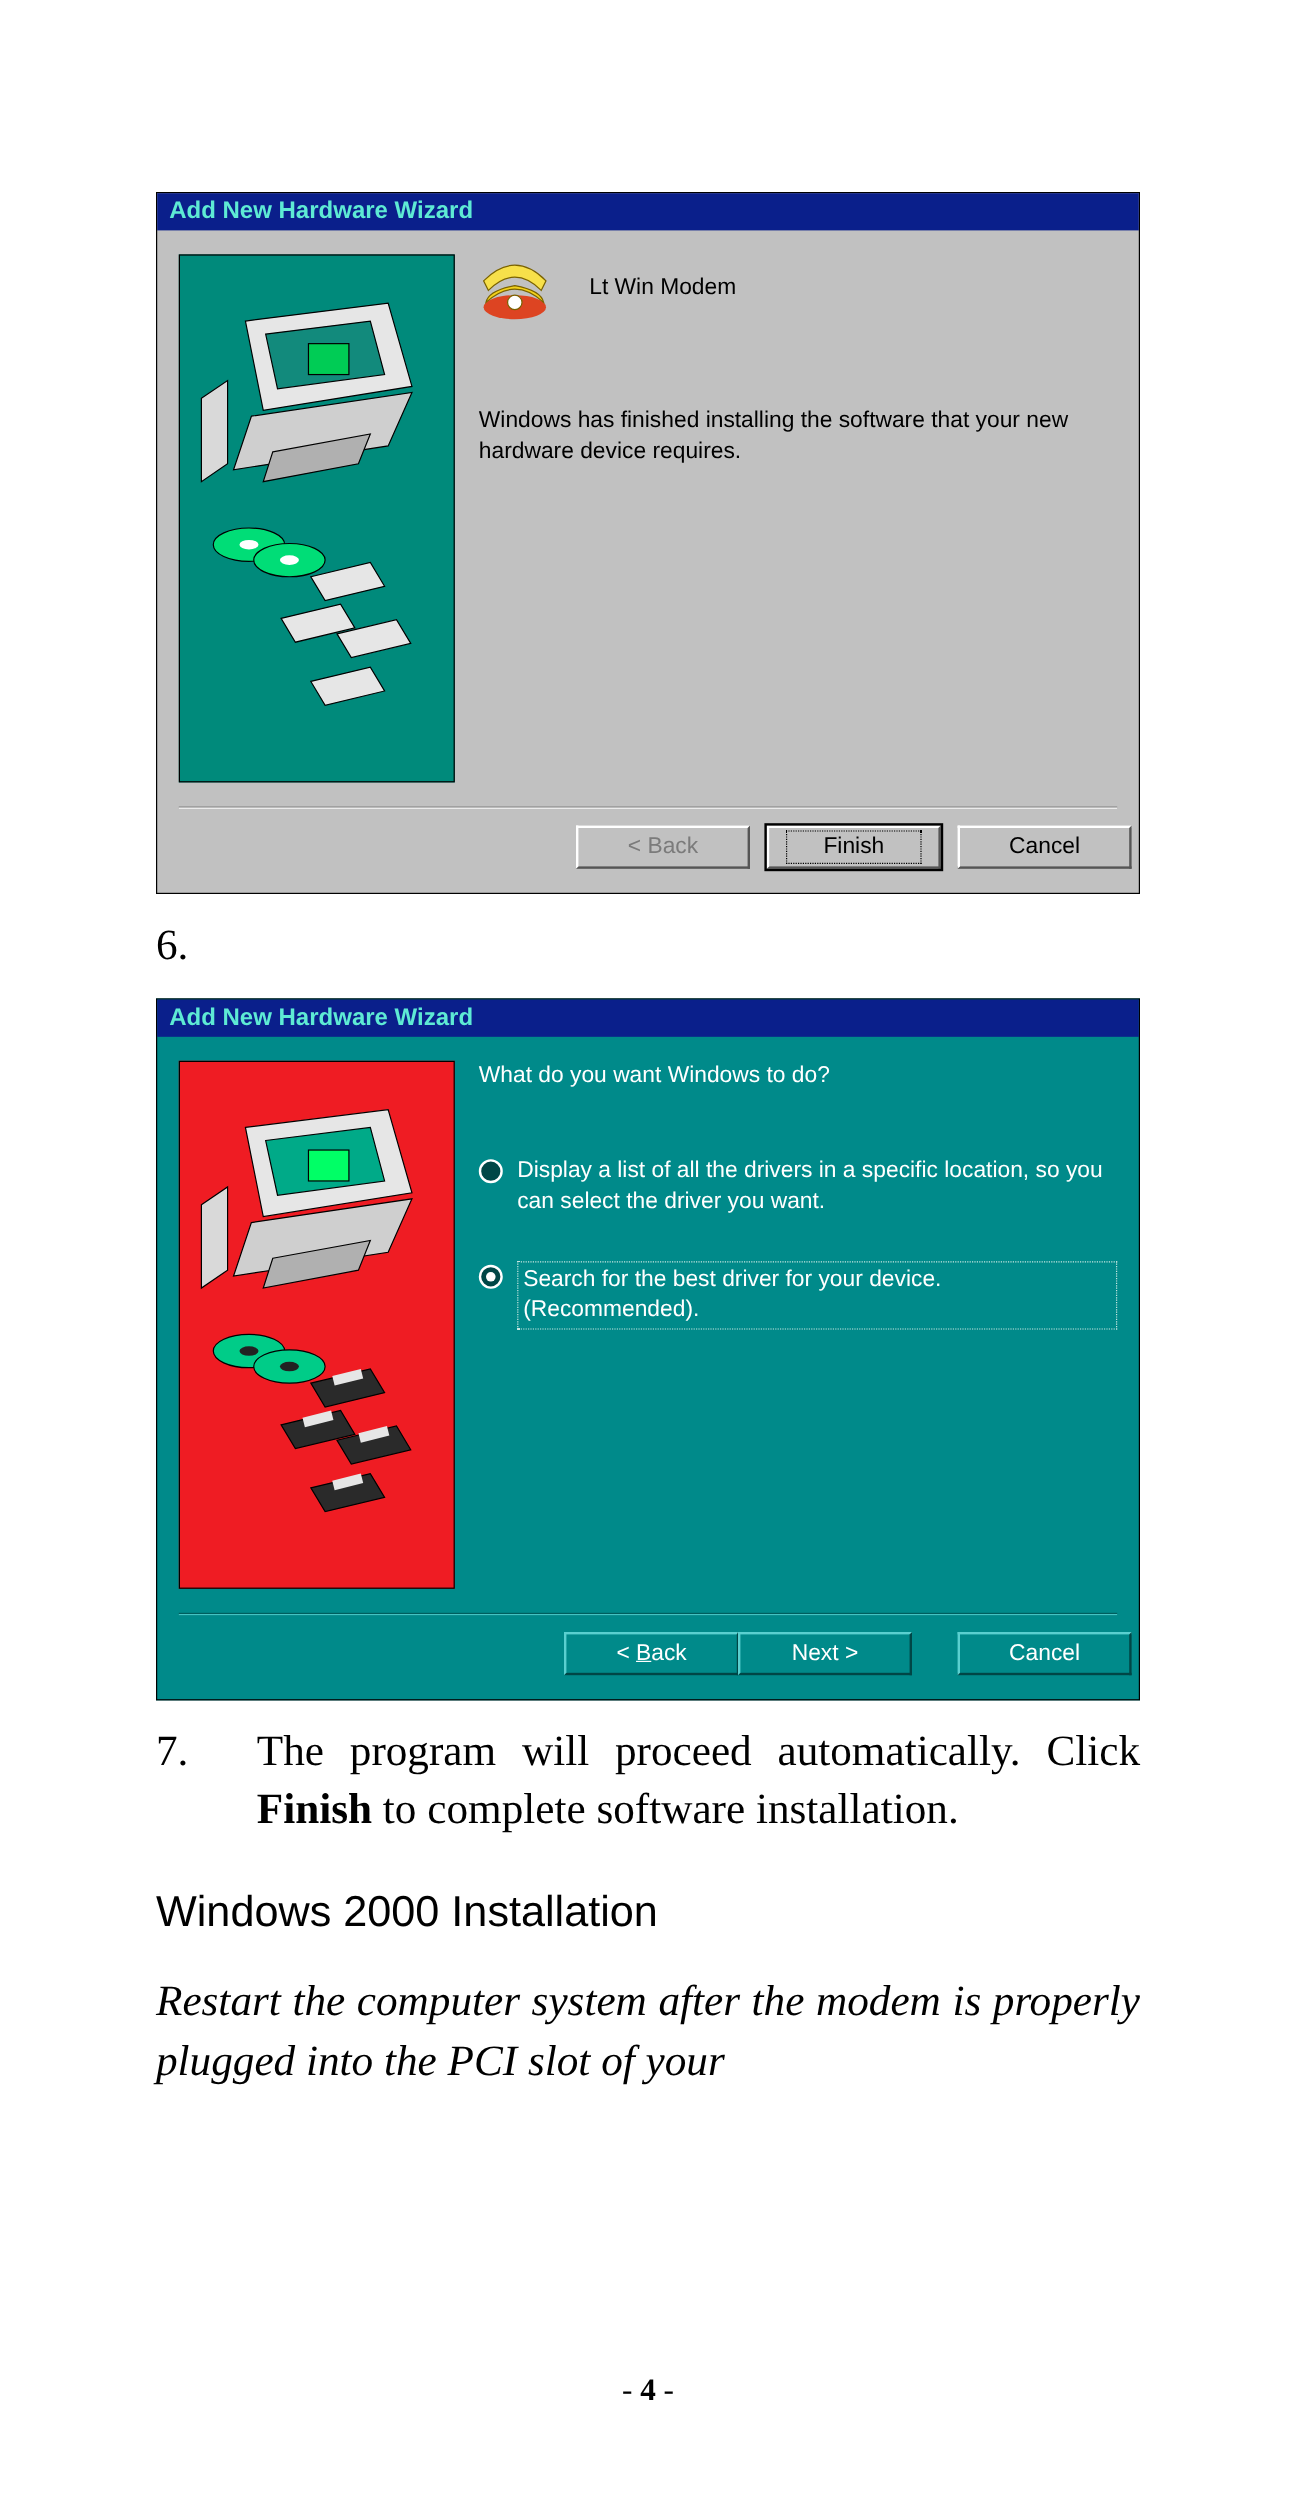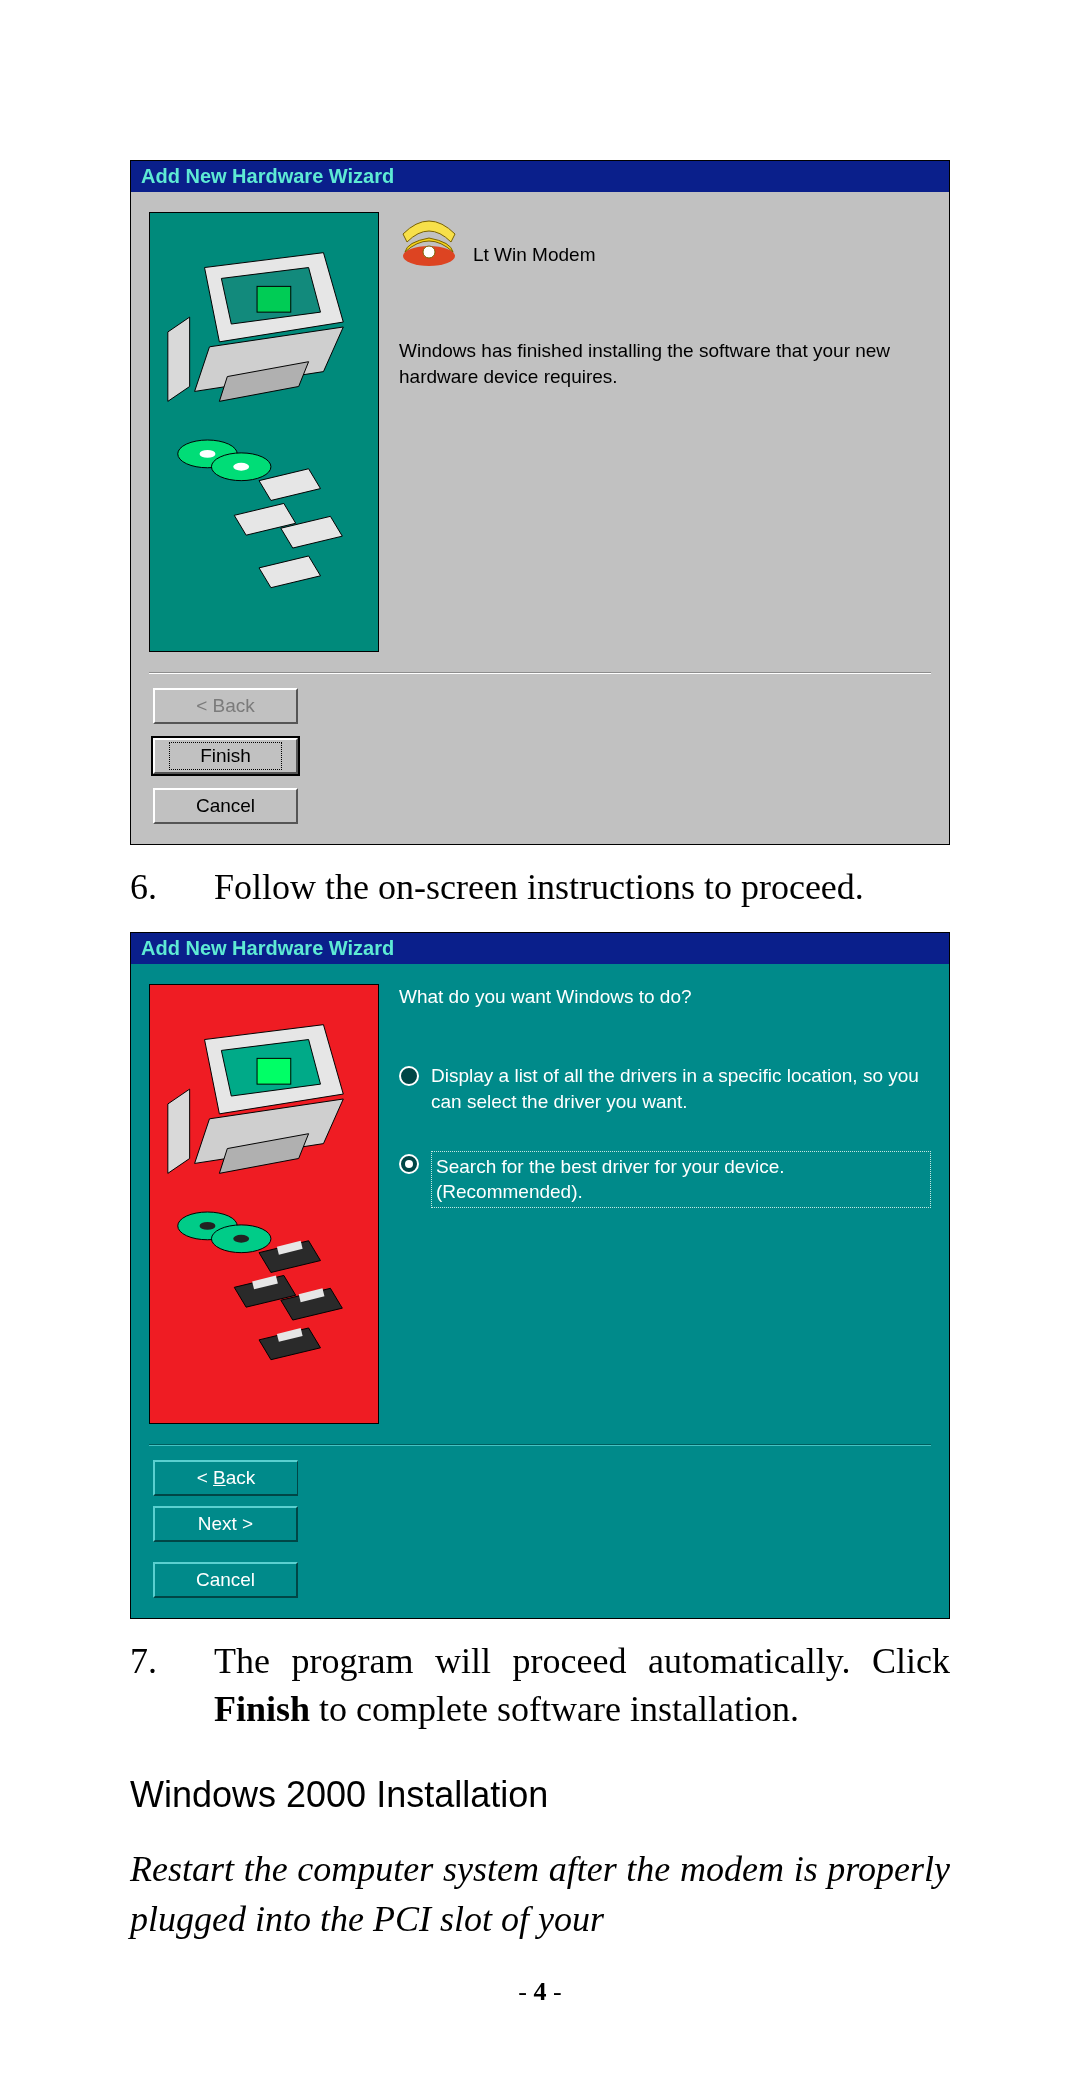--- a/index.html
+++ b/index.html
@@ -47,34 +47,33 @@
   .side-art.green { background: #008a7b; }
   .side-art.red   { background: #ef1c23; }
   .art-inner { position: absolute; inset: 0; }
   .right-col {
     flex: 1;
     font-family: Tahoma, Arial, sans-serif;
     font-size: 19px;
     color: #000;
     line-height: 1.35;
   }
-  .modem-row { display: flex; align-items: flex-end; gap: 14px; margin-bottom: 70px; }
+  .modem-row { display: flex; align-items: center; gap: 32px; margin-bottom: 70px; }
   .phone-icon { width: 60px; height: 56px; }
   .hr {
     height: 2px;
     margin: 8px 18px 14px 18px;
     background: #8d8d8d;
     border-bottom: 1px solid #fff;
   }
   .btn-row {
     display: flex;
     justify-content: flex-end;
     gap: 14px;
     padding: 0 6px 20px 22px;
-    flex-direction: column;
   }
   .btn {
     font-family: Tahoma, Arial, sans-serif;
     font-size: 19px;
     width: 145px;
     height: 36px;
     display: flex;
     align-items: center;
     justify-content: center;
     background: #c1c1c1;
@@ -242,21 +241,20 @@
       <span class="inner-dotted">Finish</span>
     </div>
     <div class="btn">
       <span>Cancel</span>
     </div>
   </div>
 </div>
 
 <div class="step">
   <div class="step-num">6.</div>
-  <div class="step-body">Follow the on-screen instructions to proceed.</div>
 </div>
 
 <div class="dlg dlg2">
   <div class="titlebar">
     <span>Add New Hardware Wizard</span>
   </div>
   <div class="dlg-body">
     <div class="side-art red">
       <svg class="art-inner" viewBox="0 0 230 440">
         <polygon points="18,120 40,105 40,175 18,190" fill="#d9d9d9" stroke="#000" stroke-width="1"></polygon>

